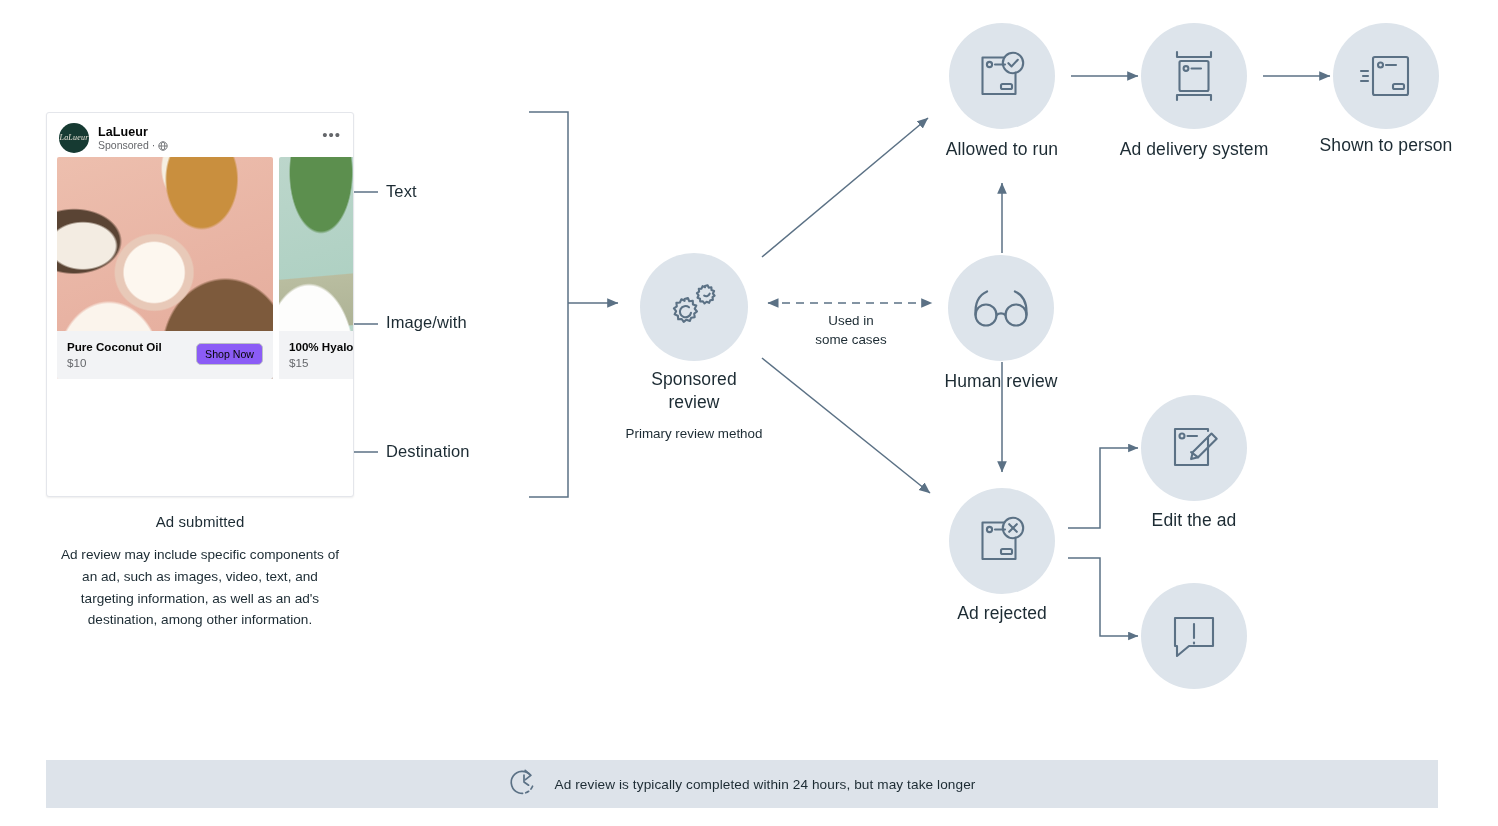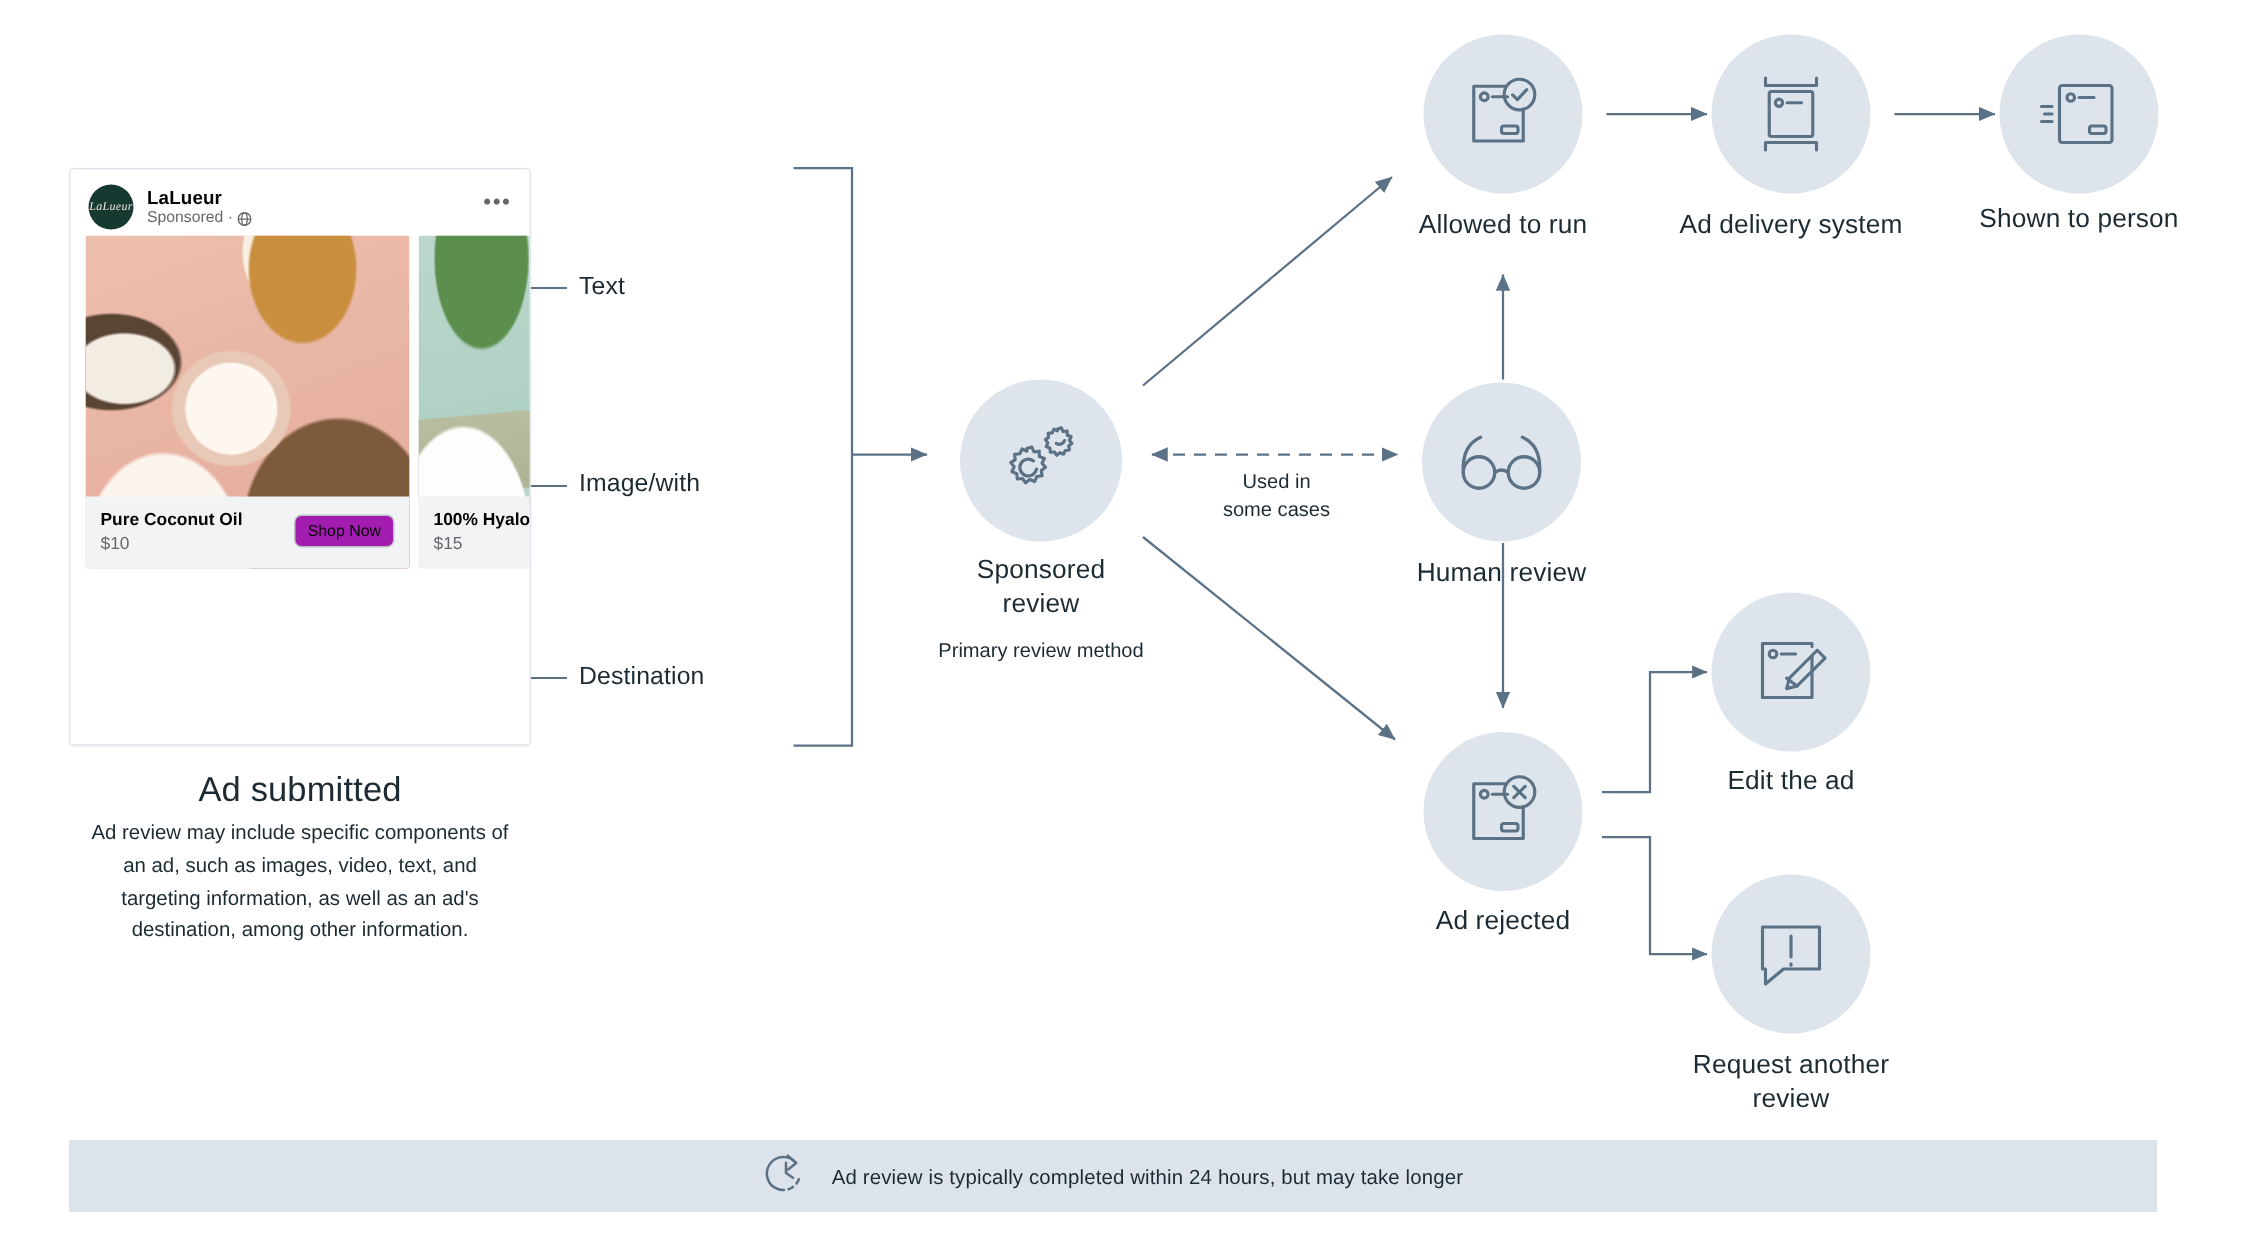--- a/index.html
+++ b/index.html
@@ -68,37 +68,37 @@
       radial-gradient(ellipse at 28% 7%, #5c8f4e 0 20%, rgba(92,143,78,0) 21%),
       linear-gradient(165deg,#bcd6cb 0%, #add0c2 60%, #cfe0d4 100%);
   }
   .prod-bar {
     position:absolute; left:0; bottom:0; width:100%; background:#f2f3f5;
     padding:8px 10px 10px 10px; display:flex; align-items:center;
   }
   .prod-name { font-size:11.6px; font-weight:700; color:#050505; line-height:1.3; white-space:nowrap; }
   .prod-price { font-size:11.6px; color:#65676b; margin-top:2px; }
   .shop-btn {
-    margin-left:auto; border:1px solid #bcc0c4; background:#a21caf; border-radius:5px;
+    margin-left:auto; border:1px solid #bcc0c4; background:#8b5cf6; border-radius:5px;
     font-size:10.6px; color:#050505; padding:4px 8px; white-space:nowrap;
   }
 
   
   .lbl {
     position:absolute; font-size:16.5px; color:#1c2b33; letter-spacing:.1px; white-space:nowrap;
   }
   .node-title {
     position:absolute; text-align:center; font-size:17.5px; color:#1c2b33;
     line-height:1.32; letter-spacing:.1px;
   }
   .node-sub {
     position:absolute; text-align:center; font-size:13.4px; color:#1c2b33; line-height:1.34;
   }
   .caption-title {
-    position:absolute; text-align:center; font-size:23px; color:#1c2b33; letter-spacing:.1px;
+    position:absolute; text-align:center; font-size:15px; color:#1c2b33; letter-spacing:.1px;
   }
   .caption-body {
     position:absolute; text-align:center; font-size:13.6px; color:#1c2b33; line-height:1.6;
   }
   .edge-lbl {
     position:absolute; text-align:center; font-size:13.4px; color:#1c2b33; line-height:1.45;
   }
 
   
   .node {
@@ -323,21 +323,20 @@
 
   <div class="node" style="left:1141px; top:583px; width:106px; height:106px;">
     <span>
       <svg width="54" height="52" viewBox="0 0 54 52" fill="none" stroke="#5b7185" stroke-width="2.1" stroke-linecap="round" stroke-linejoin="round">
         <path d="M8 8 H46 V36 H22 L10 46 V36 H8 Z"></path>
         <line x1="27" y1="14" x2="27" y2="28"></line>
         <line x1="27" y1="32.5" x2="27" y2="33.5"></line>
       </svg>
     </span>
   </div>
-  <div class="node-title" style="left:1104px; top:698px; width:180px;">Request another review</div>
 
   <div class="footer">
     <span>
       <svg width="30" height="30" viewBox="0 0 30 30" fill="none" stroke="#5b7185" stroke-width="1.7" stroke-linecap="round" stroke-linejoin="round">
         <path d="M21.6 8.2 A11 11 0 1 0 24.2 16.4" stroke-dasharray="44 3.2 3.2 3.2 3.2 3.2"></path>
         <path d="M15 8.2 V15 L19.6 18.2"></path>
         <path d="M16.2 3.4 L21.8 8.3 L16.4 12.6"></path>
       </svg>
     </span>
     <span class="footer-txt">Ad review is typically completed within 24 hours, but may take longer</span>

